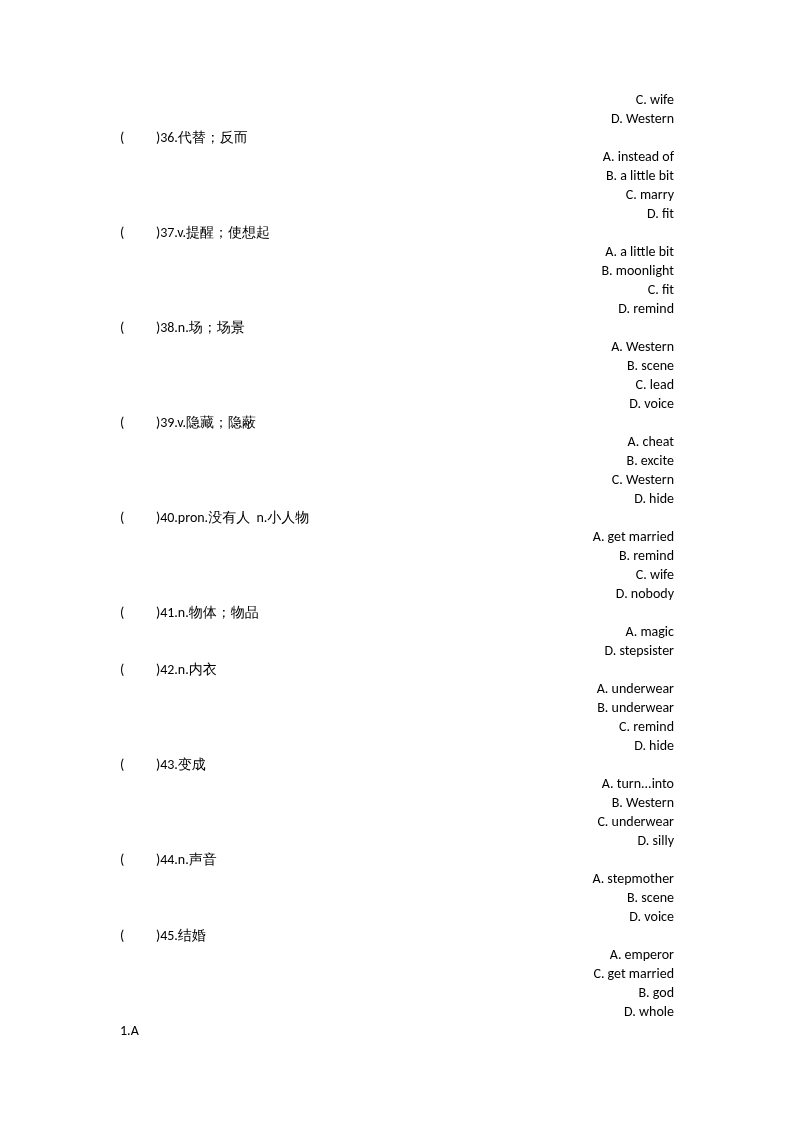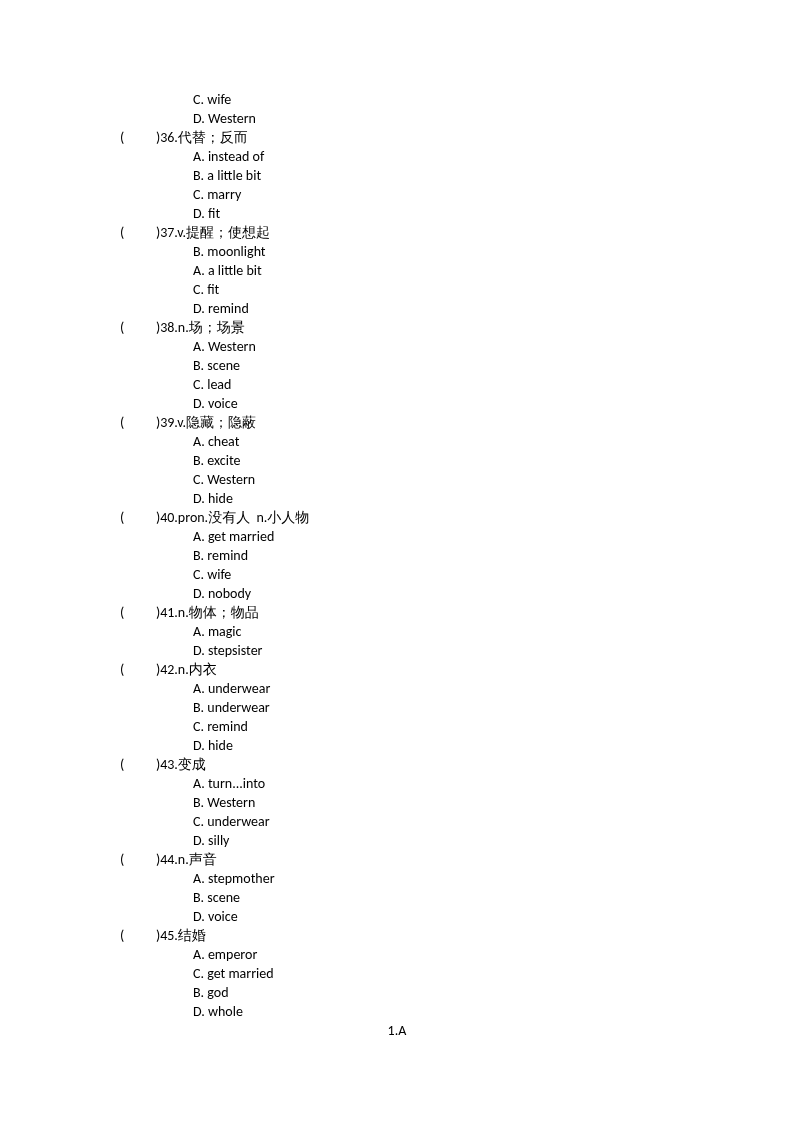--- a/index.html
+++ b/index.html
@@ -17,41 +17,41 @@
   }
   .line {
     line-height: 19px;
     white-space: pre;
   }
   .q-line {
     padding-left: 0;
   }
   .opt-line {
     padding-left: 73px;
+    text-align: right;
   }
   .ans-line {
     padding-left: 0;
-    text-align: center;
   }
 </style>
 </head>
 <body>
 
 <div class="page">
   <div id="content">
       <div class="line opt-line">C. wife</div>
       <div class="line opt-line">D. Western</div>
       <div class="line q-line">(          )36.代替；反而</div>
       <div class="line opt-line">A. instead of</div>
       <div class="line opt-line">B. a little bit</div>
       <div class="line opt-line">C. marry</div>
       <div class="line opt-line">D. fit</div>
       <div class="line q-line">(          )37.v.提醒；使想起</div>
+      <div class="line opt-line">A. a little bit</div>
       <div class="line opt-line">B. moonlight</div>
-      <div class="line opt-line">A. a little bit</div>
       <div class="line opt-line">C. fit</div>
       <div class="line opt-line">D. remind</div>
       <div class="line q-line">(          )38.n.场；场景</div>
       <div class="line opt-line">A. Western</div>
       <div class="line opt-line">B. scene</div>
       <div class="line opt-line">C. lead</div>
       <div class="line opt-line">D. voice</div>
       <div class="line q-line">(          )39.v.隐藏；隐蔽</div>
       <div class="line opt-line">A. cheat</div>
       <div class="line opt-line">B. excite</div>

